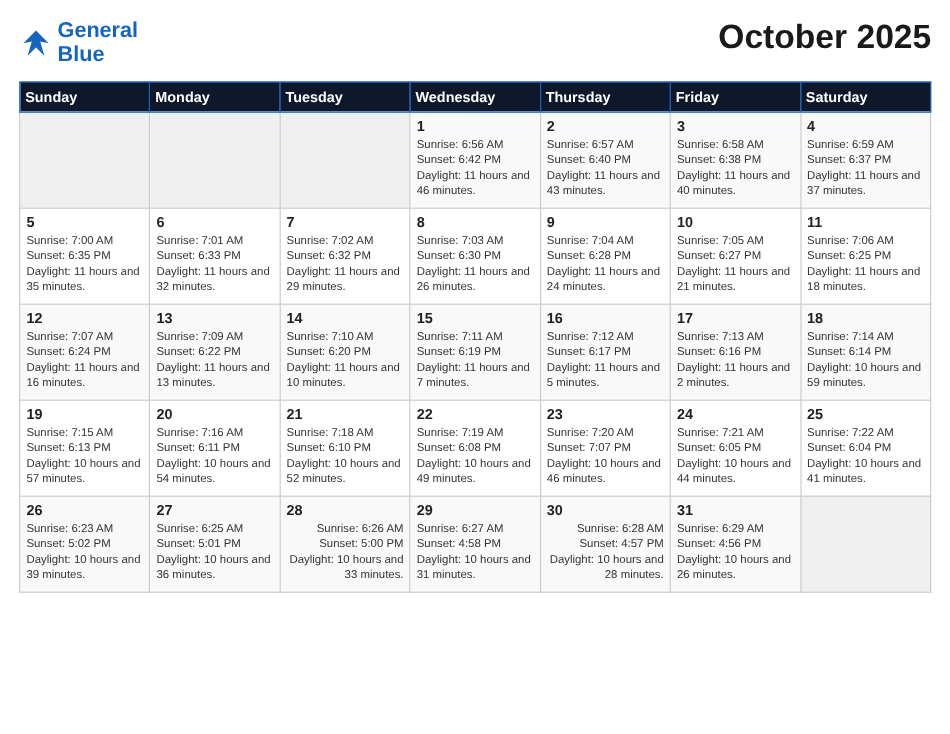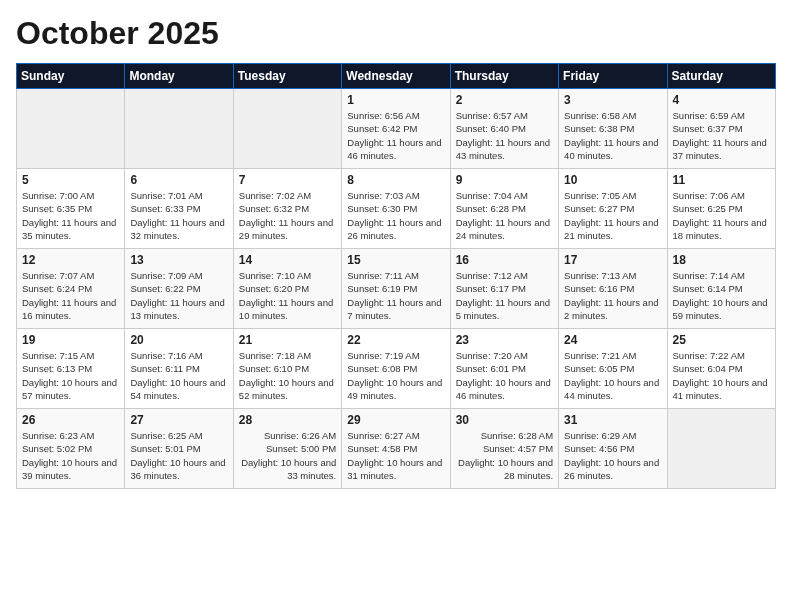--- a/index.html
+++ b/index.html
@@ -31,21 +31,21 @@
       color: #1565c0;
     }
     .logo-bird {
       width: 28px;
       height: 28px;
     }
     .title-block {
       text-align: right;
     }
     .month-title {
-      font-size: 32px;
+      font-size: 28px;
       font-weight: bold;
       color: #1a1a1a;
       line-height: 1.1;
     }
     .subtitle {
       font-size: 14px;
       color: #555;
     }
     .calendar {
       width: 100%;
@@ -90,20 +90,28 @@
       line-height: 1.4;
     }
     .empty-cell {
       background: #f0f0f0 !important;
     }
   </style>
 </head>
 <body>
 
 <div class="header">
+  <div class="logo">
+    <svg class="logo-bird" viewBox="0 0 40 40">
+      <polygon points="20,5 35,20 25,18 30,35 20,25 10,35 15,18 5,20" fill="#1565c0"></polygon>
+    </svg>
+    <div class="logo-text">
+      <span>General</span><br><span>Blue</span>
+    </div>
+  </div>
   <div class="title-block">
     <div class="month-title">October 2025</div>
   </div>
 </div>
 
 <table class="calendar">
   <thead>
     <tr>
       <th>Sunday</th>
       <th>Monday</th>
@@ -253,21 +261,21 @@
         </td>
         <td>
           <span class="day-num">22</span>
           <div class="day-info" style="white-space: pre-line;">Sunrise: 7:19 AM
 Sunset: 6:08 PM
 Daylight: 10 hours and 49 minutes.</div>
         </td>
         <td>
           <span class="day-num">23</span>
           <div class="day-info" style="white-space: pre-line;">Sunrise: 7:20 AM
-Sunset: 6:01 PM
+Sunset: 7:07 PM
 Daylight: 10 hours and 46 minutes.</div>
         </td>
         <td>
           <span class="day-num">24</span>
           <div class="day-info" style="white-space: pre-line;">Sunrise: 7:21 AM
 Sunset: 6:05 PM
 Daylight: 10 hours and 44 minutes.</div>
         </td>
         <td>
           <span class="day-num">25</span>

